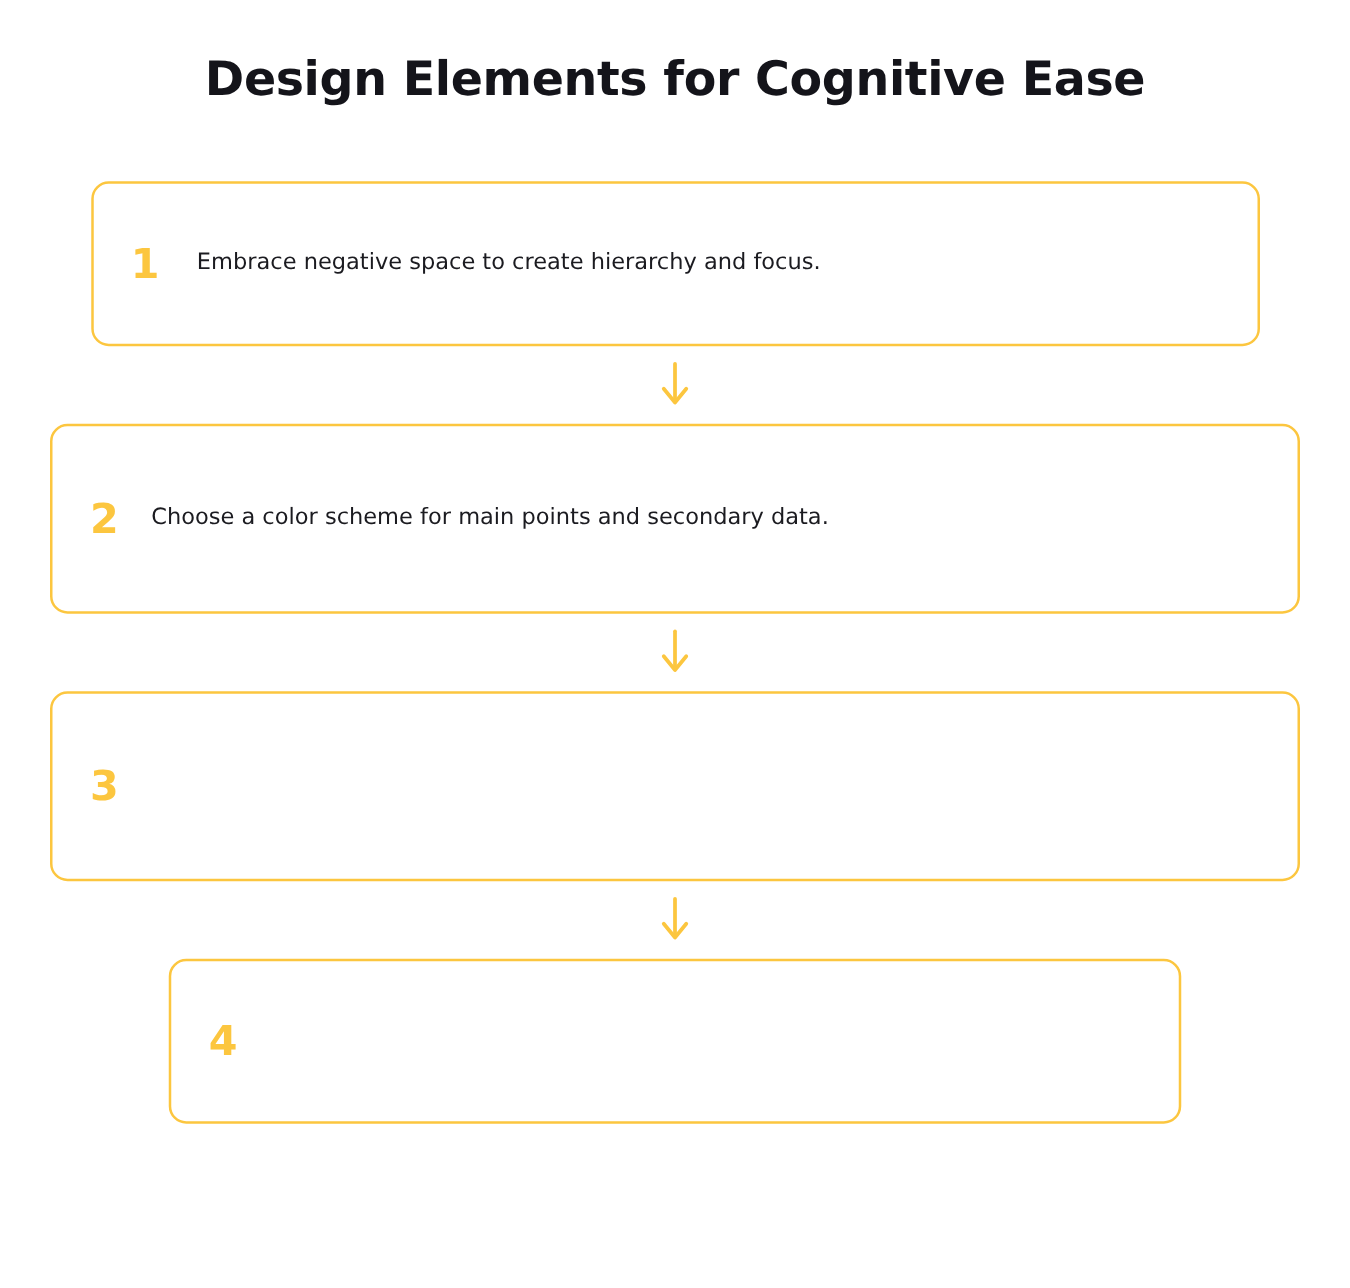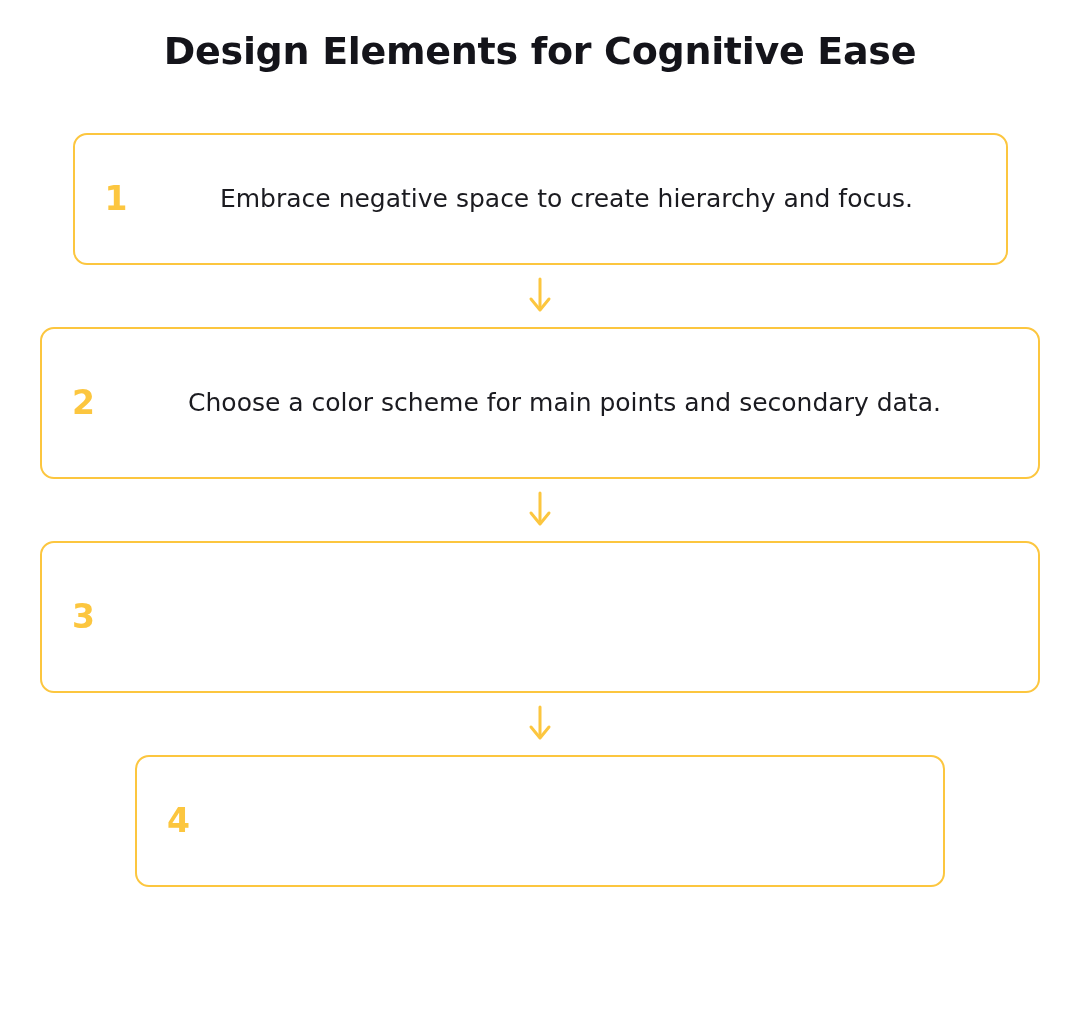--- a/index.html
+++ b/index.html
@@ -19,21 +19,21 @@
     height: 1030px;
     position: relative;
     box-sizing: border-box;
   }
   .title {
     text-align: center;
     font-size: 38px;
     font-weight: 700;
     letter-spacing: -0.3px;
     color: #14141a;
-    margin: 0;
+    margin: 12px;
     padding-top: 29px;
     line-height: 1.2;
   }
   .flow {
     margin-top: 58px;
     display: flex;
     flex-direction: column;
     align-items: center;
   }
   .step {
@@ -50,25 +50,24 @@
     color: #fcc63f;
     font-weight: 700;
     font-size: 33px;
     line-height: 1;
     flex: 0 0 auto;
     margin-right: 26px;
     text-align: center;
     min-width: 22px;
   }
   .step .txt {
-    font-size: 25px;
+    font-size: 18px;
     line-height: 1.35;
     color: #1b1b20;
     flex: 1 1 auto;
-    text-align: center;
   }
   .step-1 { width: 935px; height: 132px; margin-left: 0; }
   .step-2 { width: 1000px; height: 152px; }
   .step-3 { width: 1000px; height: 152px; }
   .step-4 { width: 810px; height: 132px; }
 
   .step-1 .txt, .step-4 .txt { white-space: nowrap; }
   .step-1 .num, .step-4 .num { margin-right: 30px; }
 
   .arrow {

